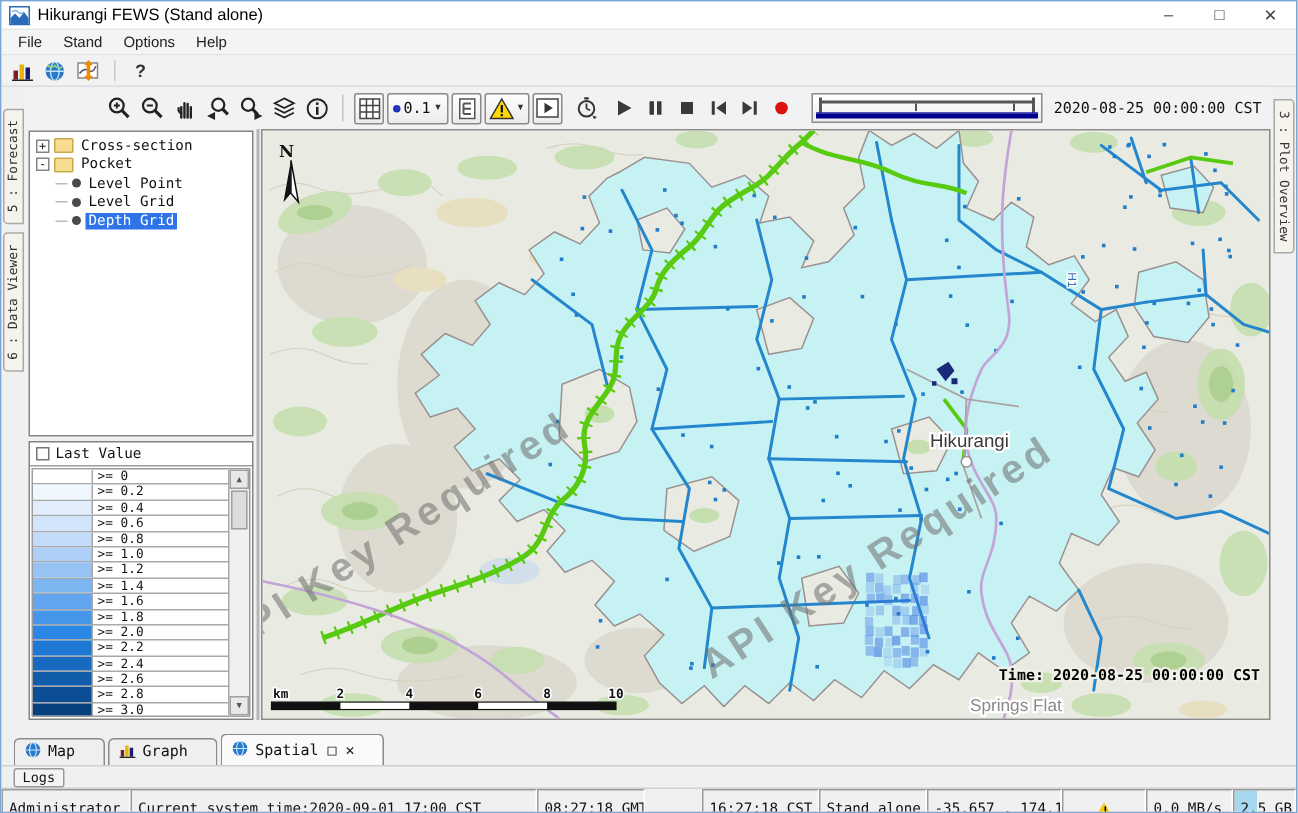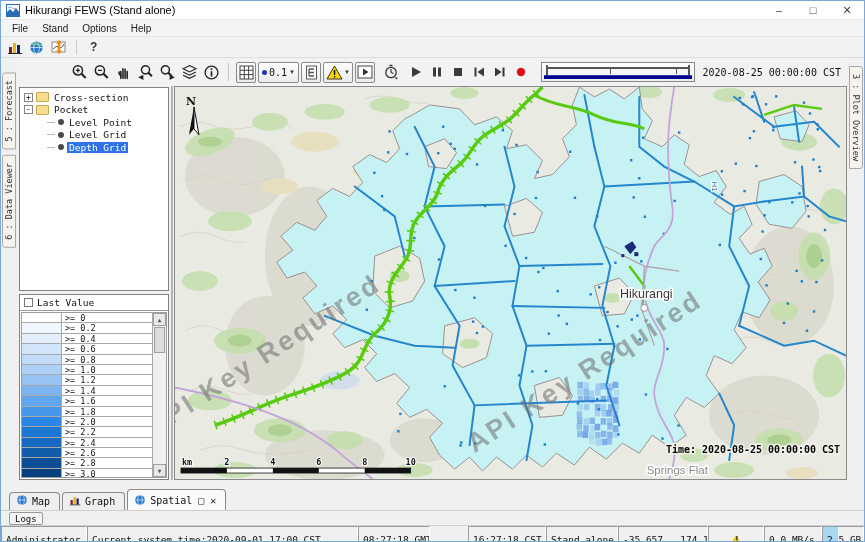--- a/index.html
+++ b/index.html
@@ -64,21 +64,21 @@
   
   .content-row { flex: 1; display: flex; min-height: 0; padding-bottom: 7px; }
   .left-panel { width: 152px; display: flex; flex-direction: column; padding: 1px 0 0 2px; }
   .v-divider { width: 5px; display: flex; justify-content: center; }
   .v-divider::before { content: ""; width: 2px; background: #b5b5b5; }
 
   
   .tree-box { height: 204px; background: #fff; border: 1px solid #828282; overflow: hidden; font-family: "DejaVu Sans Mono", monospace; font-size: 9.5px; padding-top: 3px; }
   .tree-row { display: flex; align-items: center; height: 12.5px; gap: 3px; white-space: nowrap; }
   .tree-row.folder { padding-left: 4px; }
-  .tree-row.leaf { padding-left: 27px; }
+  .tree-row.leaf { padding-left: 17px; }
   .expander { width: 9px; height: 9px; border: 1px solid #848484; background: #fff; font-size: 8px; line-height: 7px; text-align: center; flex: none; }
   .folder-ic { width: 13px; height: 10px; background: #f7dd8f; border: 1px solid #c9a94e; border-radius: 1px; flex: none; }
   .leaf-branch { width: 8px; height: 1px; background: #bbb; flex: none; }
   .bullet { width: 6px; height: 6px; border-radius: 50%; background: #4a4a4a; flex: none; }
   .tree-label { padding: 0 2px; }
   .tree-row.selected .tree-label { background: #2e74e8; color: #fff; }
 
   .h-splitter { height: 3px; }
 
   
@@ -94,21 +94,21 @@
   .scr-btn { height: 13px; border: 1px solid #a0a0a0; background: #e8e8e8; font-size: 6px; text-align: center; line-height: 11px; color: #555; }
   .scr-thumb { height: 26px; border: 1px solid #a0a0a0; background: #dcdcdc; margin: 1px; }
   .scr-track { flex: 1; display: flex; flex-direction: column; }
 
   
   .map-box { flex: 1; border: 1px solid #8a8a8a; position: relative; min-width: 0; overflow: hidden; background: #e9ebe3; }
   .map-box svg.mapsvg { width: 100%; height: 100%; display: block; }
 
   
   .tabbar { height: 23px; display: flex; align-items: flex-end; padding-left: 8px; gap: 2px; background: #f0f0f0; }
-  .btab { display: inline-flex; align-items: center; gap: 4px; border: 1px solid #8a8a8a; border-bottom: none; border-radius: 4px 4px 0 0; background: #efefef; padding: 2px 9px 3px 6px; font-family: "DejaVu Sans Mono", monospace; font-size: 10px; height: 18px; }
+  .btab { display: inline-flex; align-items: center; gap: 4px; border: 1px solid #8a8a8a; border-bottom: none; border-radius: 4px 4px 0 0; background: #efefef; padding: 2px 19px 3px 6px; font-family: "DejaVu Sans Mono", monospace; font-size: 10px; height: 18px; }
   .btab.active { background: #fafafa; height: 21px; padding-top: 4px; }
   .btab .tab-ctl { font-size: 10px; font-weight: bold; color: #222; margin-left: 2px; }
   .logsrow { height: 15px; background: #f0f0f0; border-top: 1px solid #cfcfcf; display: flex; align-items: center; padding-left: 8px; }
   .logs-tab { border: 1px solid #9a9a9a; border-radius: 2px; background: #f4f4f4; font-family: "DejaVu Sans Mono", monospace; font-size: 9px; padding: 0 5px; height: 13px; line-height: 12px; }
 
   
   .statusbar { height: 28px; display: flex; background: #f0f0f0; border-top: 1px solid #d0d0d0; font-family: "DejaVu Sans Mono", monospace; font-size: 9.5px; }
   .st-cell { border: 1px solid; border-color: #9b9b9b #ffffff #ffffff #9b9b9b; padding: 1px 4px; white-space: nowrap; overflow: hidden; display: flex; align-items: center; }
   .warn-tri { width: 0; height: 0; border-left: 6px solid transparent; border-right: 6px solid transparent; border-bottom: 10px solid #f6c800; position: relative; margin: 0 auto; }
   .warn-tri::after { content: "!"; position: absolute; left: -1.5px; top: 1px; font-size: 8px; font-weight: bold; color: #000; }

